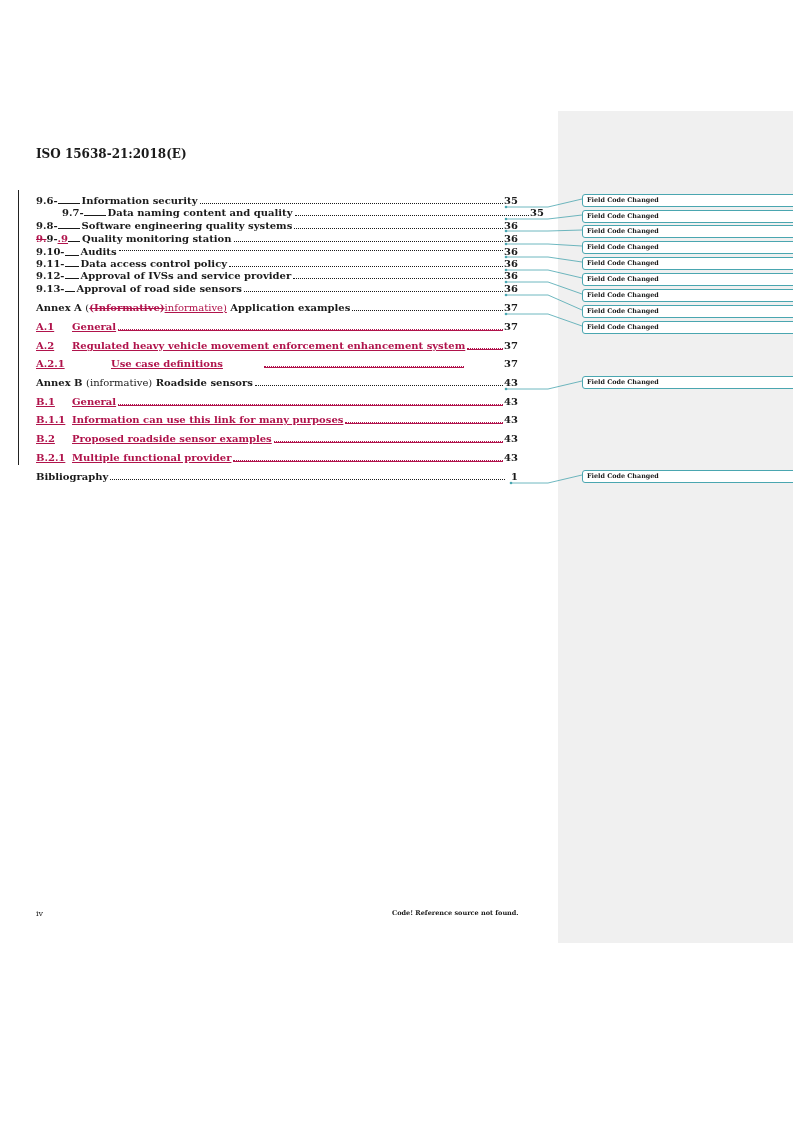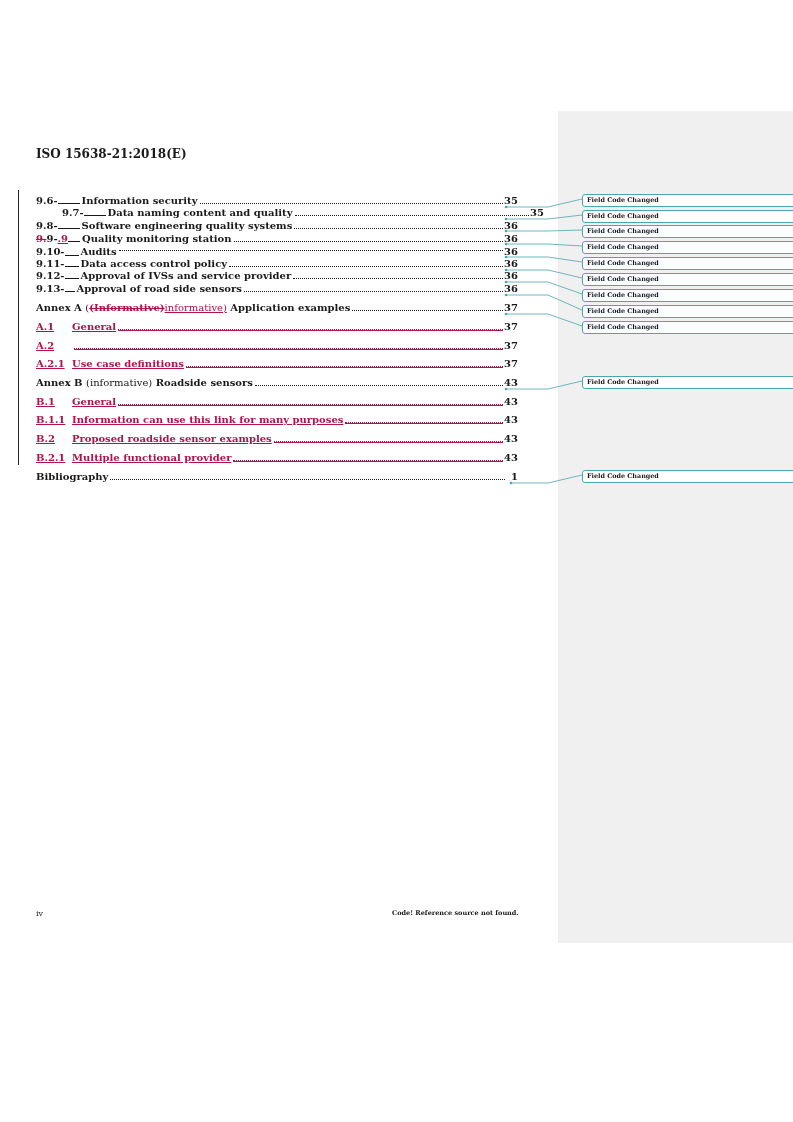--- a/index.html
+++ b/index.html
@@ -116,25 +116,26 @@
 
   <div class="row ins-row" style="top:321px;">
     <span class="num" style="width:36px">A.1</span>
     <span class="title">General</span>
     <span class="leader"></span>
     <span class="page">37</span>
   </div>
 
   <div class="row ins-row" style="top:340px;">
     <span class="num" style="width:36px">A.2</span>
-    <span class="leader"></span>
-    <span class="page">37</span>
-  </div>
-
-  <div class="row ins-row" style="top:358px;">
+    <span class="title">Regulated heavy vehicle movement enforcement enhancement system</span>
+    <span class="leader"></span>
+    <span class="page">37</span>
+  </div>
+
+  <div class="row ins-row" style="top:358px;gap:39px;">
     <span class="num" style="width:36px">A.2.1</span>
     <span class="title">Use case definitions</span>
     <span class="leader"></span>
     <span class="page">37</span>
   </div>
 
   <div class="row" style="top:377px;justify-content:center;">
     <span class="num">Annex B</span>&nbsp;<span class="normal">(informative)</span>&nbsp;<span class="title" style="border-left:0">Roadside sensors</span>
     <span class="leader"></span>
     <span class="page">43</span>

